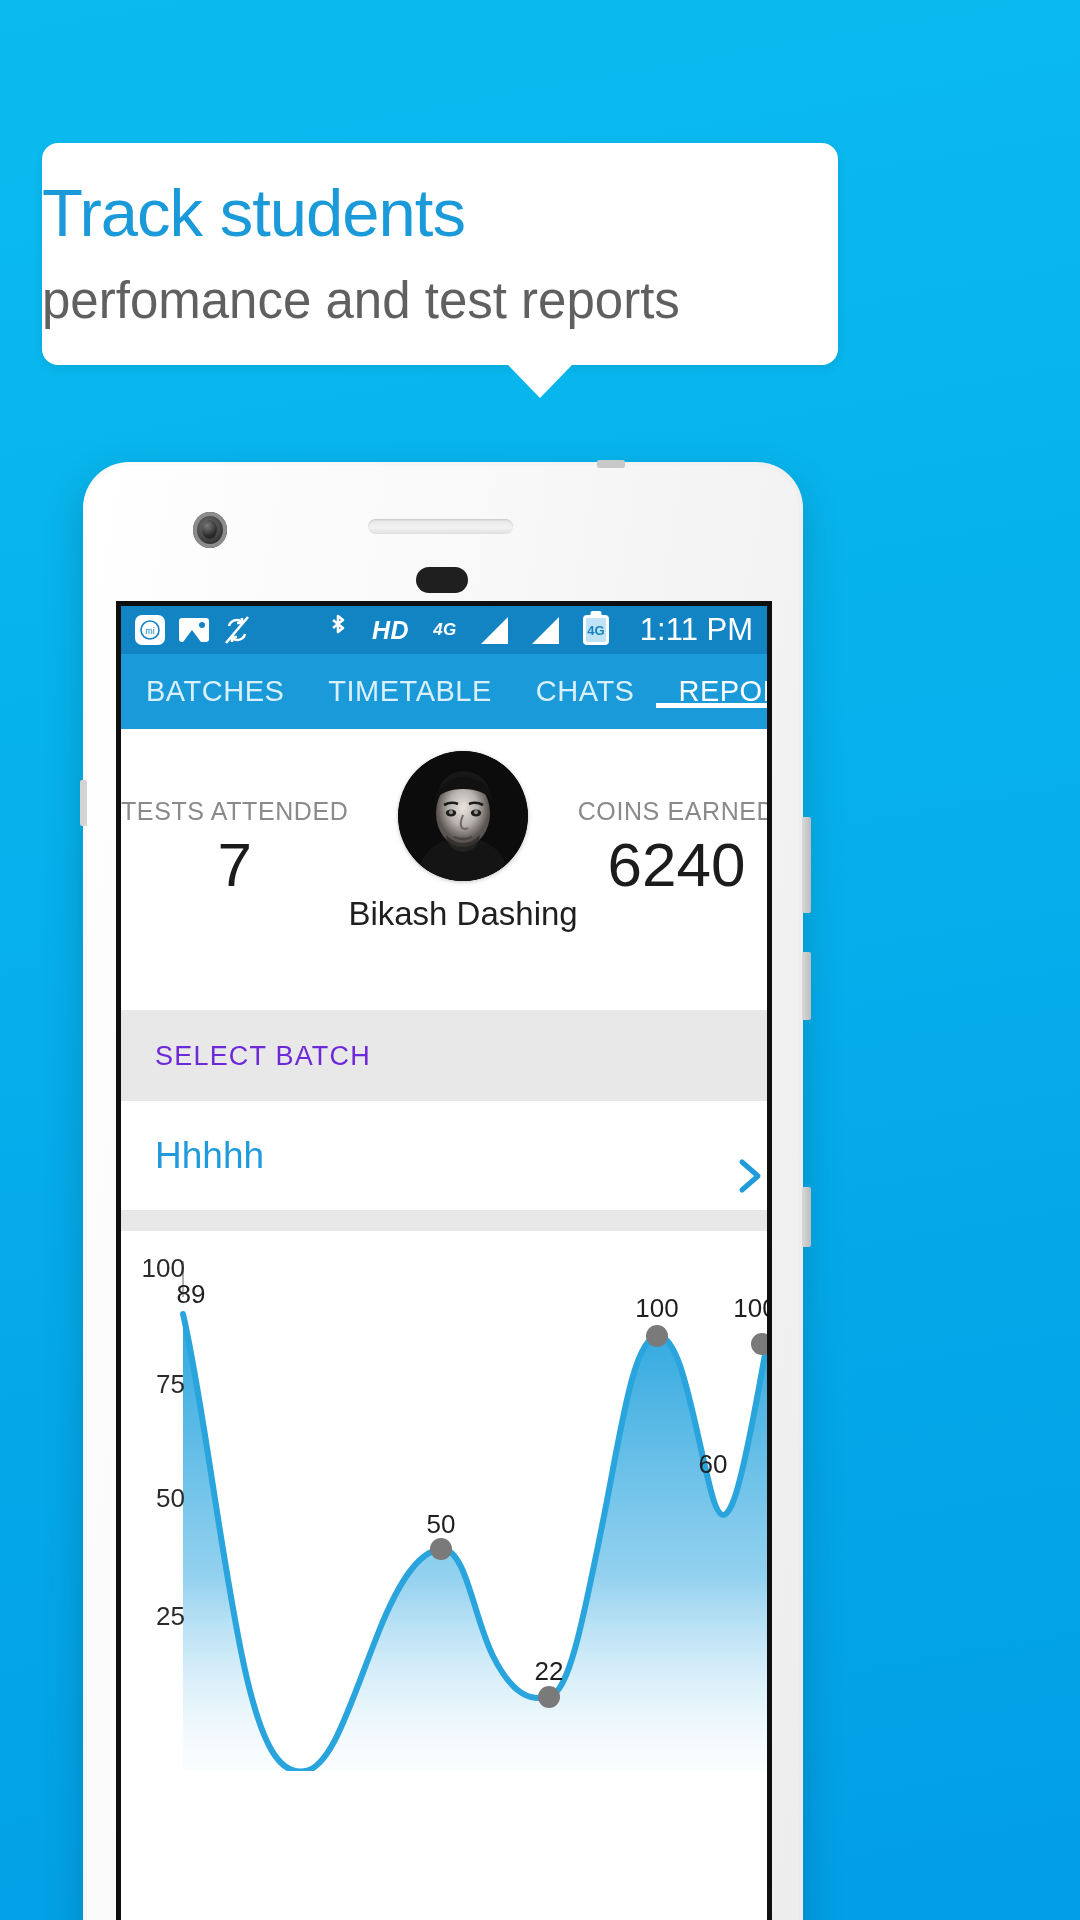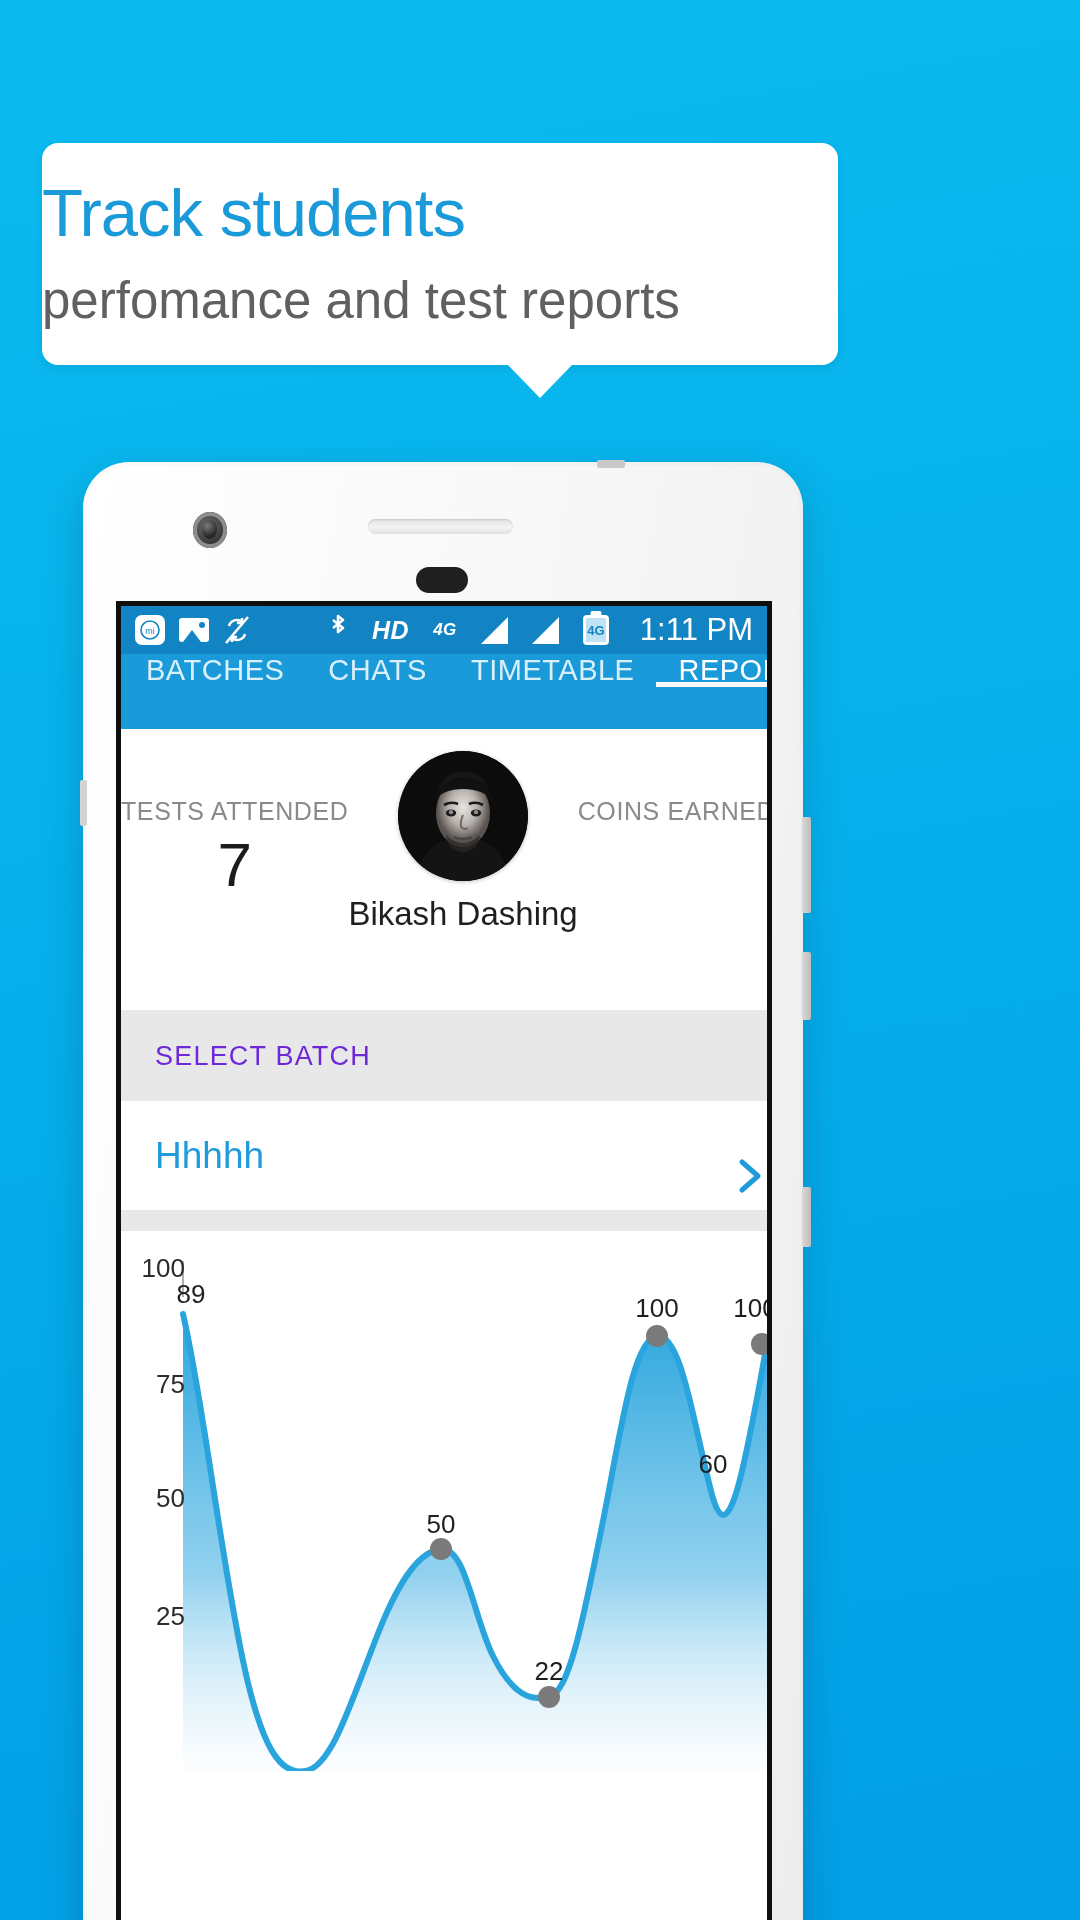--- a/index.html
+++ b/index.html
@@ -154,21 +154,21 @@
   .batt::before{
     content:""; position:absolute; top:-7px; left:50%; transform:translateX(-50%);
     width:11px;height:4px;background:#ffffff;border-radius:2px 2px 0 0;
   }
   .sb-time{ font-size:31px; font-weight:400; margin-left:7px; white-space:nowrap;}
 
   
   .tabbar{
     height:75px;
     background:#1a9ad8;
-    display:flex; align-items:flex-start;
+    display:flex; align-items:center;
     position:relative;
   }
   .tab{
     display:flex;align-items:center;
     color:#d9f0fb;
     font-size:29px;
     letter-spacing:0.5px;
     white-space:nowrap;
     padding:0 22px;
     position:relative;
@@ -334,22 +334,22 @@
         <span class="sb-text sb-sup">4G</span>
         <span class="sig"></span>
         <span class="sig"></span>
         <span class="batt">4G</span>
         <span class="sb-time">1:11 PM</span>
       </div>
     </div>
 
     <div class="tabbar">
       <div class="tab">BATCHES</div>
+      <div class="tab">TIMETABLE</div>
       <div class="tab">CHATS</div>
-      <div class="tab">TIMETABLE</div>
       <div class="tab active">REPORTS</div>
     </div>
 
     <div class="profile">
       <div class="stat">
         <div class="stat-label">TESTS ATTENDED</div>
         <div class="stat-value">7</div>
       </div>
       <div class="avatar-wrap">
         <div class="avatar">
@@ -379,20 +379,21 @@
               <path d="M65 64 q-4 10 -1 13 q3 2 6 0" stroke="#6e6762" stroke-width="2" fill="none"></path>
               <path d="M56 86 q9 4 18 0" stroke="#4a4441" stroke-width="2.4" fill="none"></path>
               <path d="M48 84 q17 16 34 0 q-2 16 -17 17 q-15 -1 -17 -17z" fill="#2a2724" opacity="0.75"></path>
             </g>
           </svg>
         </div>
         <div class="avatar-name">Bikash Dashing</div>
       </div>
       <div class="stat">
         <div class="stat-label">COINS EARNED</div>
+        <div class="stat-value">6240</div>
       </div>
     </div>
 
     <div class="section-head">SELECT BATCH</div>
     <div class="batch-row">
       <span class="batch-name">Hhhhh</span>
       <span class="chev">
         <svg width="34" height="40" viewBox="0 0 34 40">
           <path d="M9 6 L25 20 L9 34" fill="none" stroke="#1f9bdc" stroke-width="5" stroke-linecap="round" stroke-linejoin="round"></path>
         </svg>

